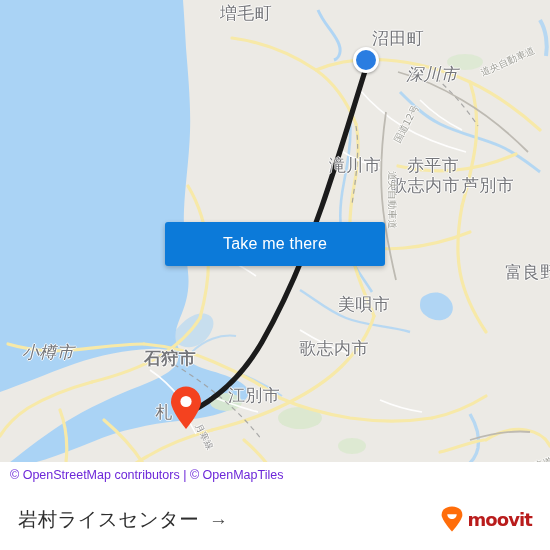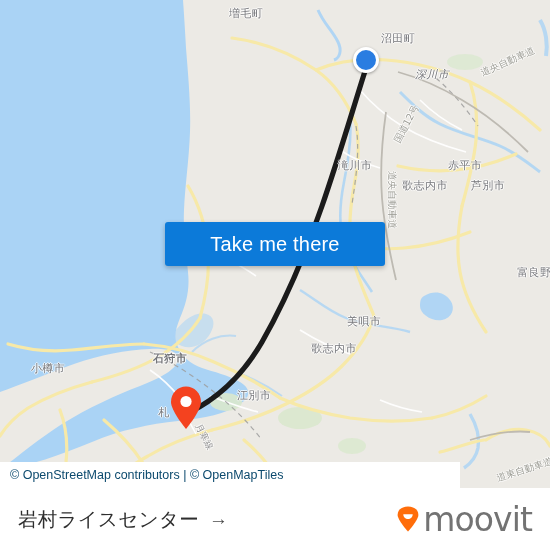--- a/index.html
+++ b/index.html
@@ -34,21 +34,21 @@
     position: absolute;
     left: 0; top: 0;
     width: 550px;
     height: 488px;
   }
 
   .maplabel {
     position: absolute;
     color: #75767a;
     font-family: "DejaVu Sans", sans-serif;
-    font-size: 11px;
+    font-size: 17px;
     white-space: nowrap;
     letter-spacing: 0.4px;
     text-shadow:
       1px 0 0 rgba(255,255,255,.85), -1px 0 0 rgba(255,255,255,.85),
       0 1px 0 rgba(255,255,255,.85), 0 -1px 0 rgba(255,255,255,.85);
     pointer-events: none;
   }
   .maplabel.road {
     color: #9a9a92;
     font-size: 9.5px;
@@ -81,45 +81,45 @@
     position: absolute;
     left: 165px;
     top: 222px;
     width: 220px;
     height: 44px;
     background: #0c7ad9;
     color: #ffffff;
     border: none;
     border-radius: 3px;
     font-family: "Liberation Sans", sans-serif;
-    font-size: 20px;
+    font-size: 16px;
     letter-spacing: .2px;
     cursor: pointer;
     box-shadow: 0 2px 5px rgba(0,0,0,.25);
     display: flex;
     align-items: center;
     justify-content: center;
     padding: 0;
   }
 
   
   #attribution {
     position: absolute;
     left: 0;
     top: 462px;
-    width: 460px;
+    width: 550px;
     height: 26px;
     background: #ffffff;
     display: flex;
     align-items: center;
     box-sizing: border-box;
     padding-left: 10px;
     font-family: "Liberation Sans", sans-serif;
     font-size: 12.5px;
-    color: #0c4a6e;
+    color: #6d28d9;
   }
 
   
   #footer {
     position: absolute;
     left: 0;
     top: 488px;
     width: 550px;
     height: 62px;
     background: #ffffff;
@@ -144,23 +144,23 @@
     font-size: 19px;
     padding: 0 2px;
   }
   #moovit-logo {
     display: flex;
     align-items: center;
     gap: 3px;
   }
   #moovit-logo .wordmark {
     font-family: "DejaVu Sans", sans-serif;
-    font-size: 33px;
-    font-weight: normal;
-    color: #737373;
+    font-size: 18px;
+    font-weight: bold;
+    color: #b91c1c;
     letter-spacing: -0.9px;
   }
 </style>
 </head>
 <body>
 
 <div id="app">
 
   <div id="map">
 
@@ -278,28 +278,28 @@
       <circle cx="17" cy="15.5" r="5.6" fill="#ffffff"></circle>
     </svg>
 
     <div id="label-container">
         <div class="maplabel" style="left: 246px; top: 13px; transform: translate(-50%, -50%);">増毛町</div>
         <div class="maplabel" style="left: 398px; top: 38px; transform: translate(-50%, -50%);">沼田町</div>
         <div class="maplabel" style="left: 432px; top: 74px; transform: translate(-50%, -50%); font-style: italic;">深川市</div>
         <div class="maplabel road" style="left: 508px; top: 62px; transform: translate(-50%, -50%) rotate(-24deg);">道央自動車道</div>
         <div class="maplabel road" style="left: 407px; top: 124px; transform: translate(-50%, -50%) rotate(-62deg);">国道12号</div>
         <div class="maplabel" style="left: 355px; top: 165px; transform: translate(-50%, -50%);">滝川市</div>
-        <div class="maplabel" style="left: 433px; top: 165px; transform: translate(-50%, -50%); margin-left: 32px;">赤平市</div>
+        <div class="maplabel" style="left: 433px; top: 165px; transform: translate(-50%, -50%);">赤平市</div>
         <div class="maplabel" style="left: 425px; top: 185px; transform: translate(-50%, -50%); text-align: center;">歌志内市</div>
         <div class="maplabel" style="left: 488px; top: 185px; transform: translate(-50%, -50%); font-family: Liberation Serif, serif;">芦別市</div>
         <div class="maplabel road" style="left: 391px; top: 200px; transform: translate(-50%, -50%) rotate(90deg);">道央自動車道</div>
         <div class="maplabel" style="left: 540px; top: 272px; transform: translate(-50%, -50%);">富良野市</div>
-        <div class="maplabel" style="left: 364px; top: 281px; transform: translate(-50%, -50%); margin-top: 40px;">美唄市</div>
+        <div class="maplabel" style="left: 364px; top: 264px; transform: translate(-50%, -50%); margin-top: 40px;">美唄市</div>
         <div class="maplabel" style="left: 334px; top: 348px; transform: translate(-50%, -50%);">歌志内市</div>
-        <div class="maplabel" style="left: 48px; top: 368px; transform: translate(-50%, -50%);">小樽市</div>
+        <div class="maplabel" style="left: 48px; top: 352px; transform: translate(-50%, -50%); font-style: italic;">小樽市</div>
         <div class="maplabel" style="left: 170px; top: 358px; transform: translate(-50%, -50%); font-weight: bold;">石狩市</div>
         <div class="maplabel" style="left: 254px; top: 395px; transform: translate(-50%, -50%); text-align: center;">江別市</div>
         <div class="maplabel" style="left: 164px; top: 412px; transform: translate(-50%, -50%);">札</div>
         <div class="maplabel rail" style="left: 204px; top: 437px; transform: translate(-50%, -50%) rotate(62deg);">月寒線</div>
         <div class="maplabel road" style="left: 525px; top: 470px; transform: translate(-50%, -50%) rotate(-18deg);">道東自動車道</div>
       </div>
 
     <button id="take-me-there">Take me there</button>
   </div>
 

